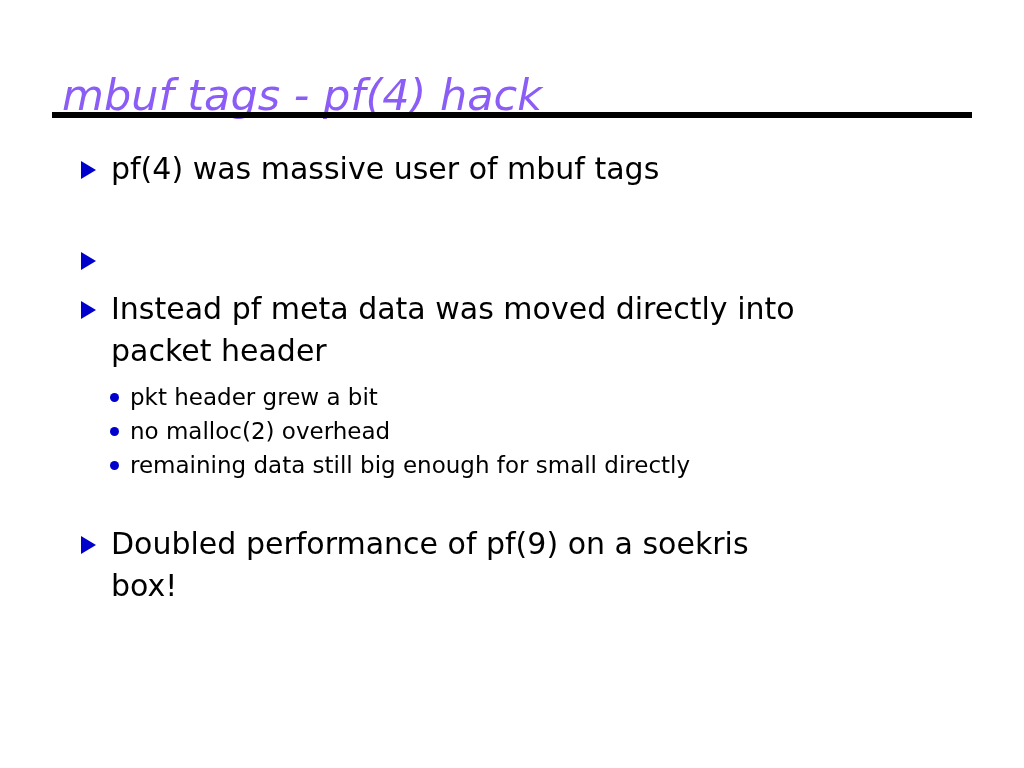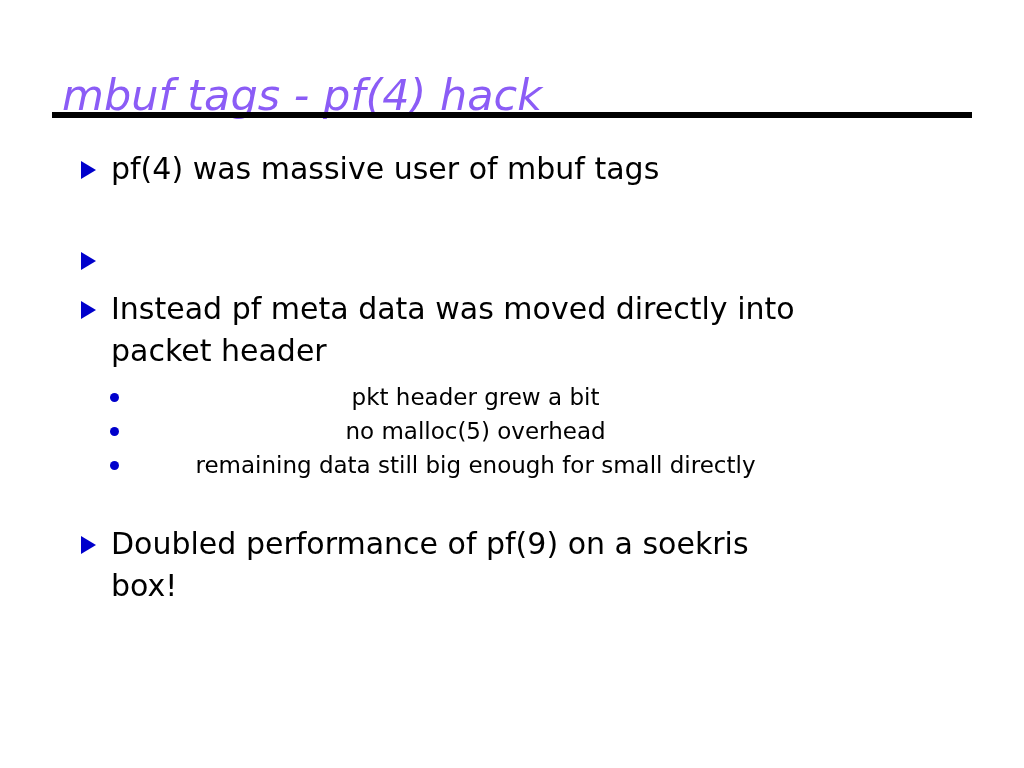--- a/index.html
+++ b/index.html
@@ -75,21 +75,20 @@
     border-left: 15px solid #0000cc;
   }
 
   .bullet-l1 .text {
     display: block;
     max-width: 770px;
   }
 
   .bullet-l2-group {
     margin-top: 2px;
-    text-align: center;
   }
 
   .bullet-l2 {
     position: relative;
     padding-left: 126px;
     font-size: 23px;
     line-height: 34px;
     color: #000000;
     font-weight: 400;
   }
@@ -140,21 +139,21 @@
 
     <div class="gap-sm"></div>
 
     <div class="bullet-l2-group">
       <div class="bullet-l2">
         <span class="marker-dot"></span>
         <span class="text">pkt header grew a bit</span>
       </div>
       <div class="bullet-l2">
         <span class="marker-dot"></span>
-        <span class="text">no malloc(5) overhead</span>
+        <span class="text">no malloc(2) overhead</span>
       </div>
       <div class="bullet-l2">
         <span class="marker-dot"></span>
         <span class="text">remaining data still big enough for small directly</span>
       </div>
     </div>
 
     <div class="gap-md"></div>
 
     <div class="bullet-l1">

